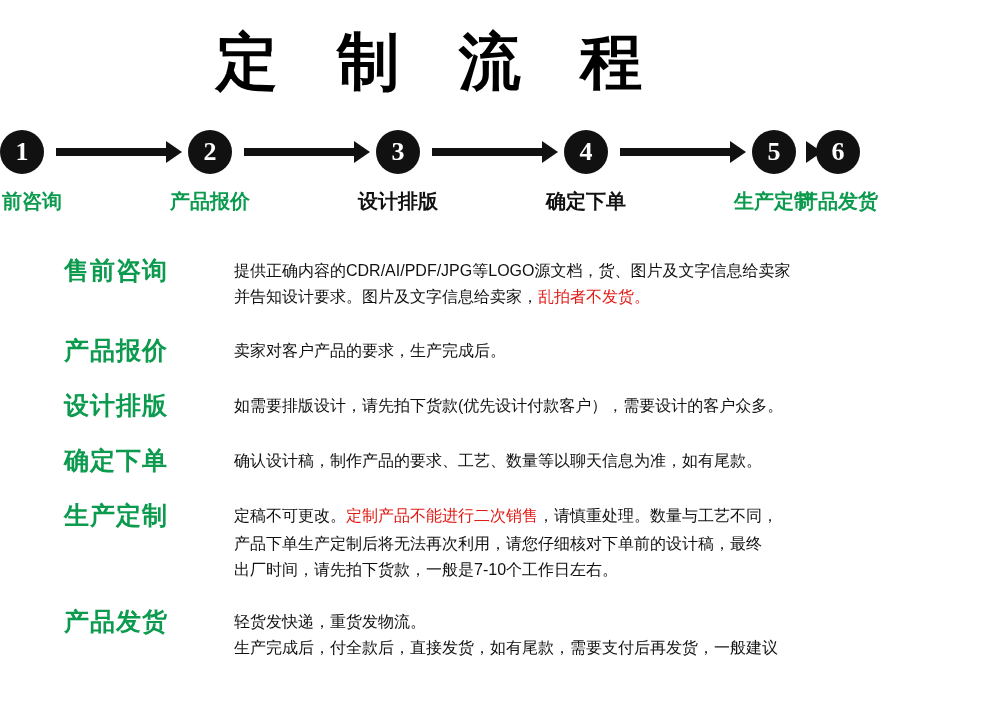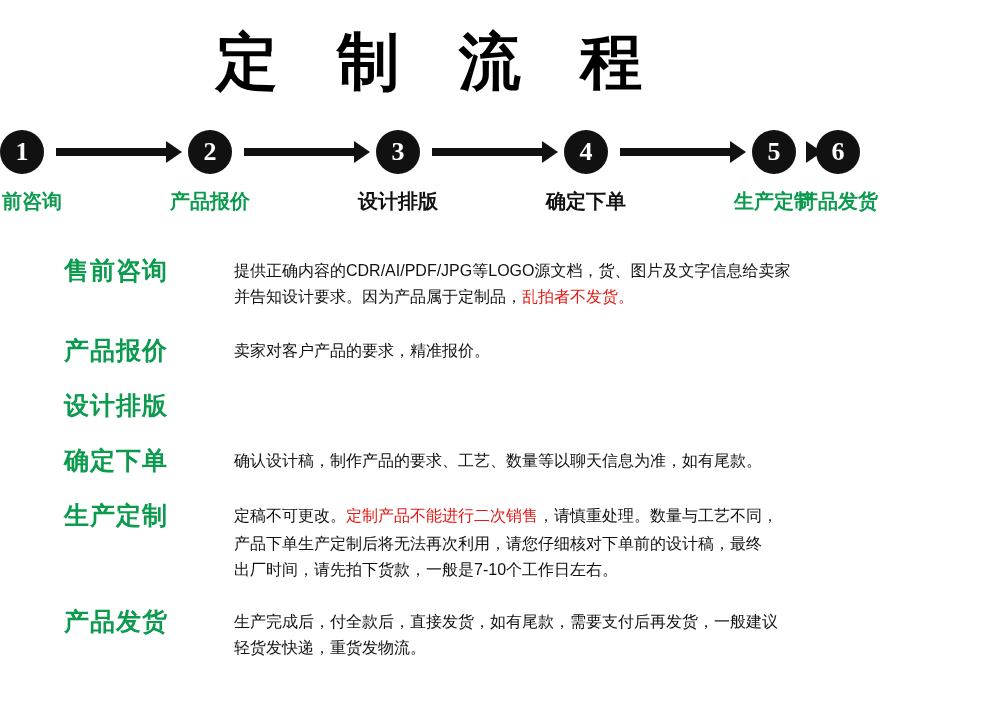--- a/index.html
+++ b/index.html
@@ -163,33 +163,36 @@
     <div class="step-label" style="left:714px;">生产定制</div>
     <div class="step-label" style="left:778px;">产品发货</div>
   </div>
 
   <div class="details">
 
     <div class="row r1">
       <div class="row-label">售前咨询</div>
       <div class="row-text">
         <div>提供正确内容的CDR/AI/PDF/JPG等LOGO源文档，货、图片及文字信息给卖家</div>
-        <div><span>并告知设计要求。因为产品属于定制品，</span><span class="hl">乱拍者不发货。</span></div>
+        <div><span>并告知设计要求。图片及文字信息给卖家，</span><span class="hl">乱拍者不发货。</span></div>
       </div>
     </div>
 
     <div class="row r2">
       <div class="row-label">产品报价</div>
       <div class="row-text">
-        <div>卖家对客户产品的要求，精准报价。</div>
+        <div>卖家对客户产品的要求，生产完成后。</div>
       </div>
     </div>
 
     <div class="row r3">
       <div class="row-label">设计排版</div>
+      <div class="row-text">
+        <div>如需要排版设计，请先拍下货款(优先设计付款客户），需要设计的客户众多。</div>
+      </div>
     </div>
 
     <div class="row r4">
       <div class="row-label">确定下单</div>
       <div class="row-text">
         <div>确认设计稿，制作产品的要求、工艺、数量等以聊天信息为准，如有尾款。</div>
       </div>
     </div>
 
     <div class="row r5">
@@ -197,19 +200,19 @@
       <div class="row-text">
         <div><span>定稿不可更改。</span><span class="hl">定制产品不能进行二次销售</span><span>，请慎重处理。数量与工艺不同，</span></div>
         <div>产品下单生产定制后将无法再次利用，请您仔细核对下单前的设计稿，最终</div>
         <div>出厂时间，请先拍下货款，一般是7-10个工作日左右。</div>
       </div>
     </div>
 
     <div class="row r6">
       <div class="row-label">产品发货</div>
       <div class="row-text">
+        <div>轻货发快递，重货发物流。</div>
         <div>生产完成后，付全款后，直接发货，如有尾款，需要支付后再发货，一般建议</div>
-        <div>轻货发快递，重货发物流。</div>
       </div>
     </div>
 
   </div>
 </div>
 
 </body></html>

